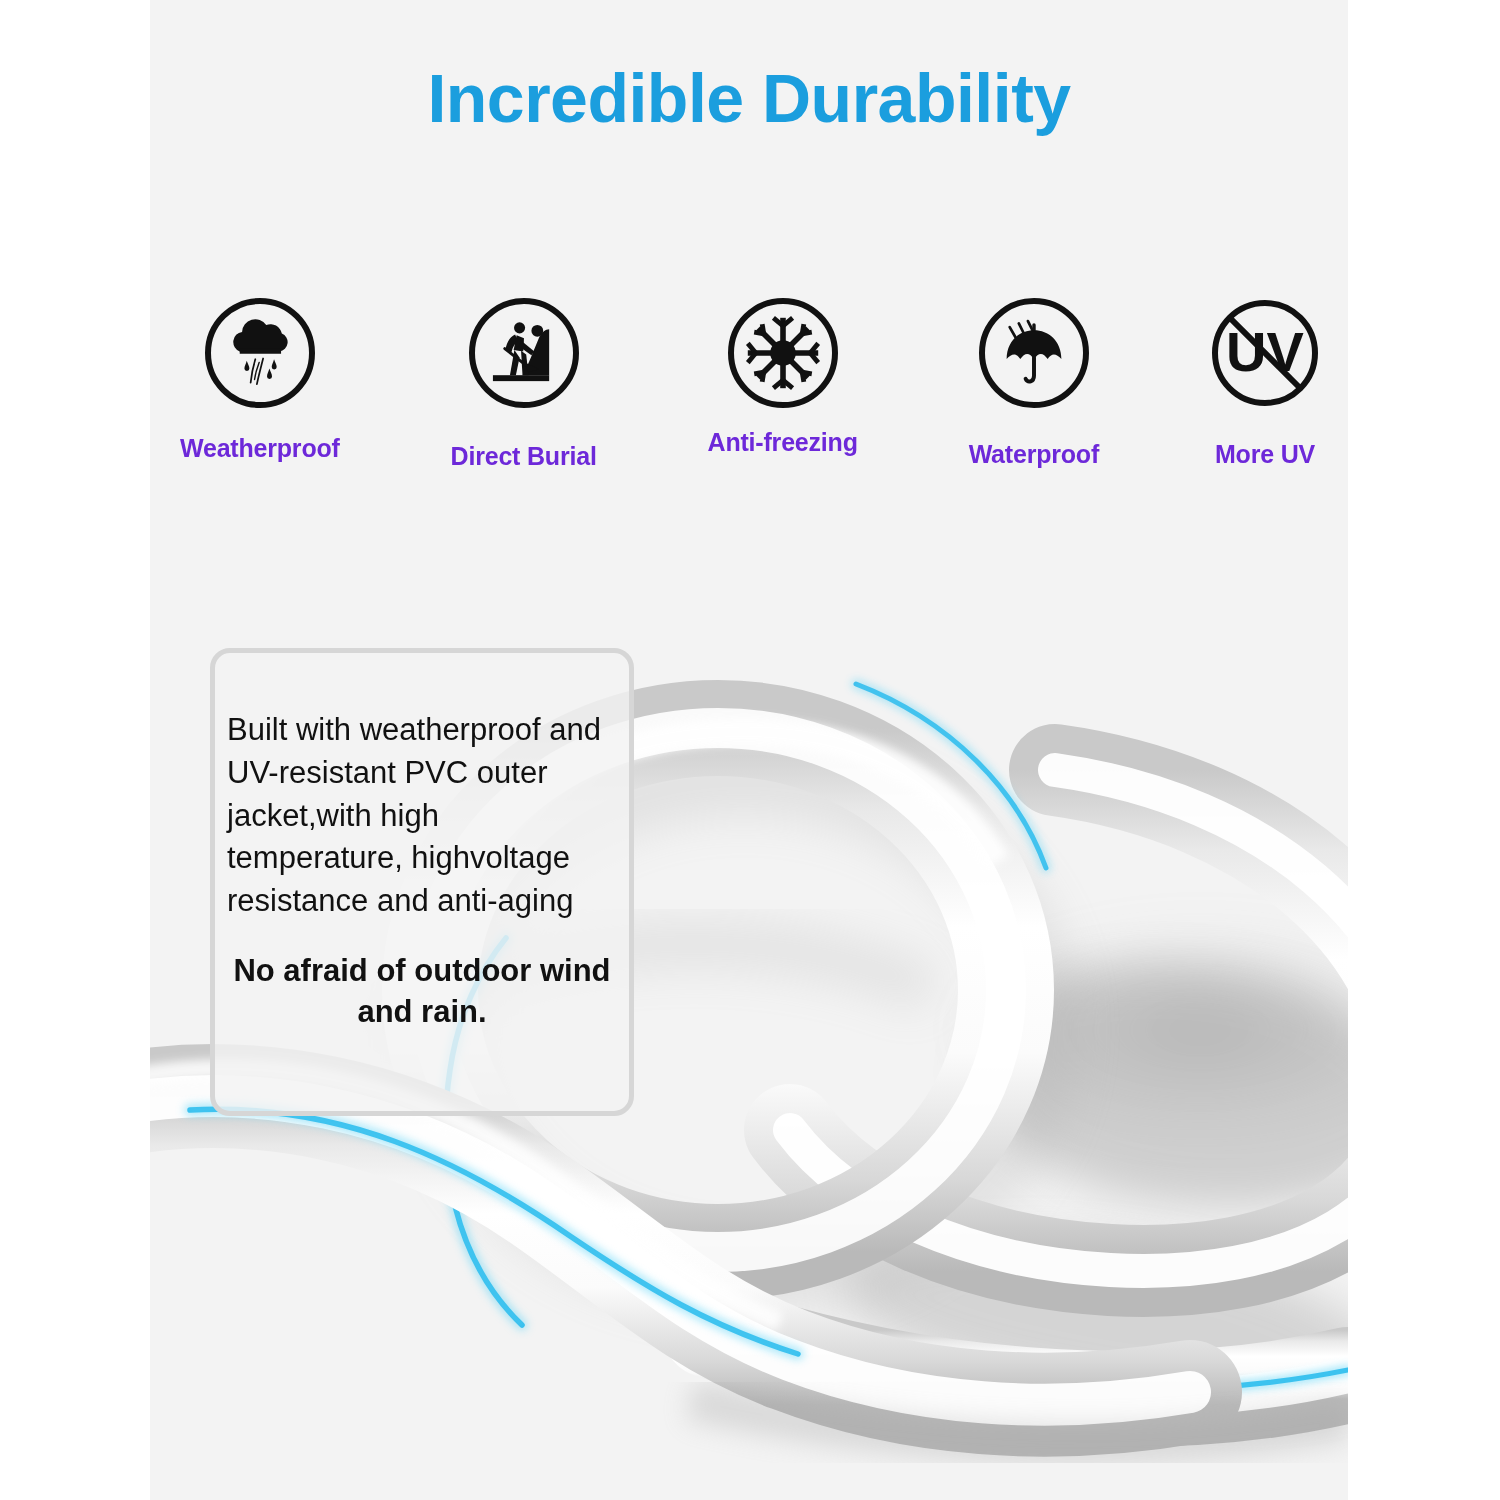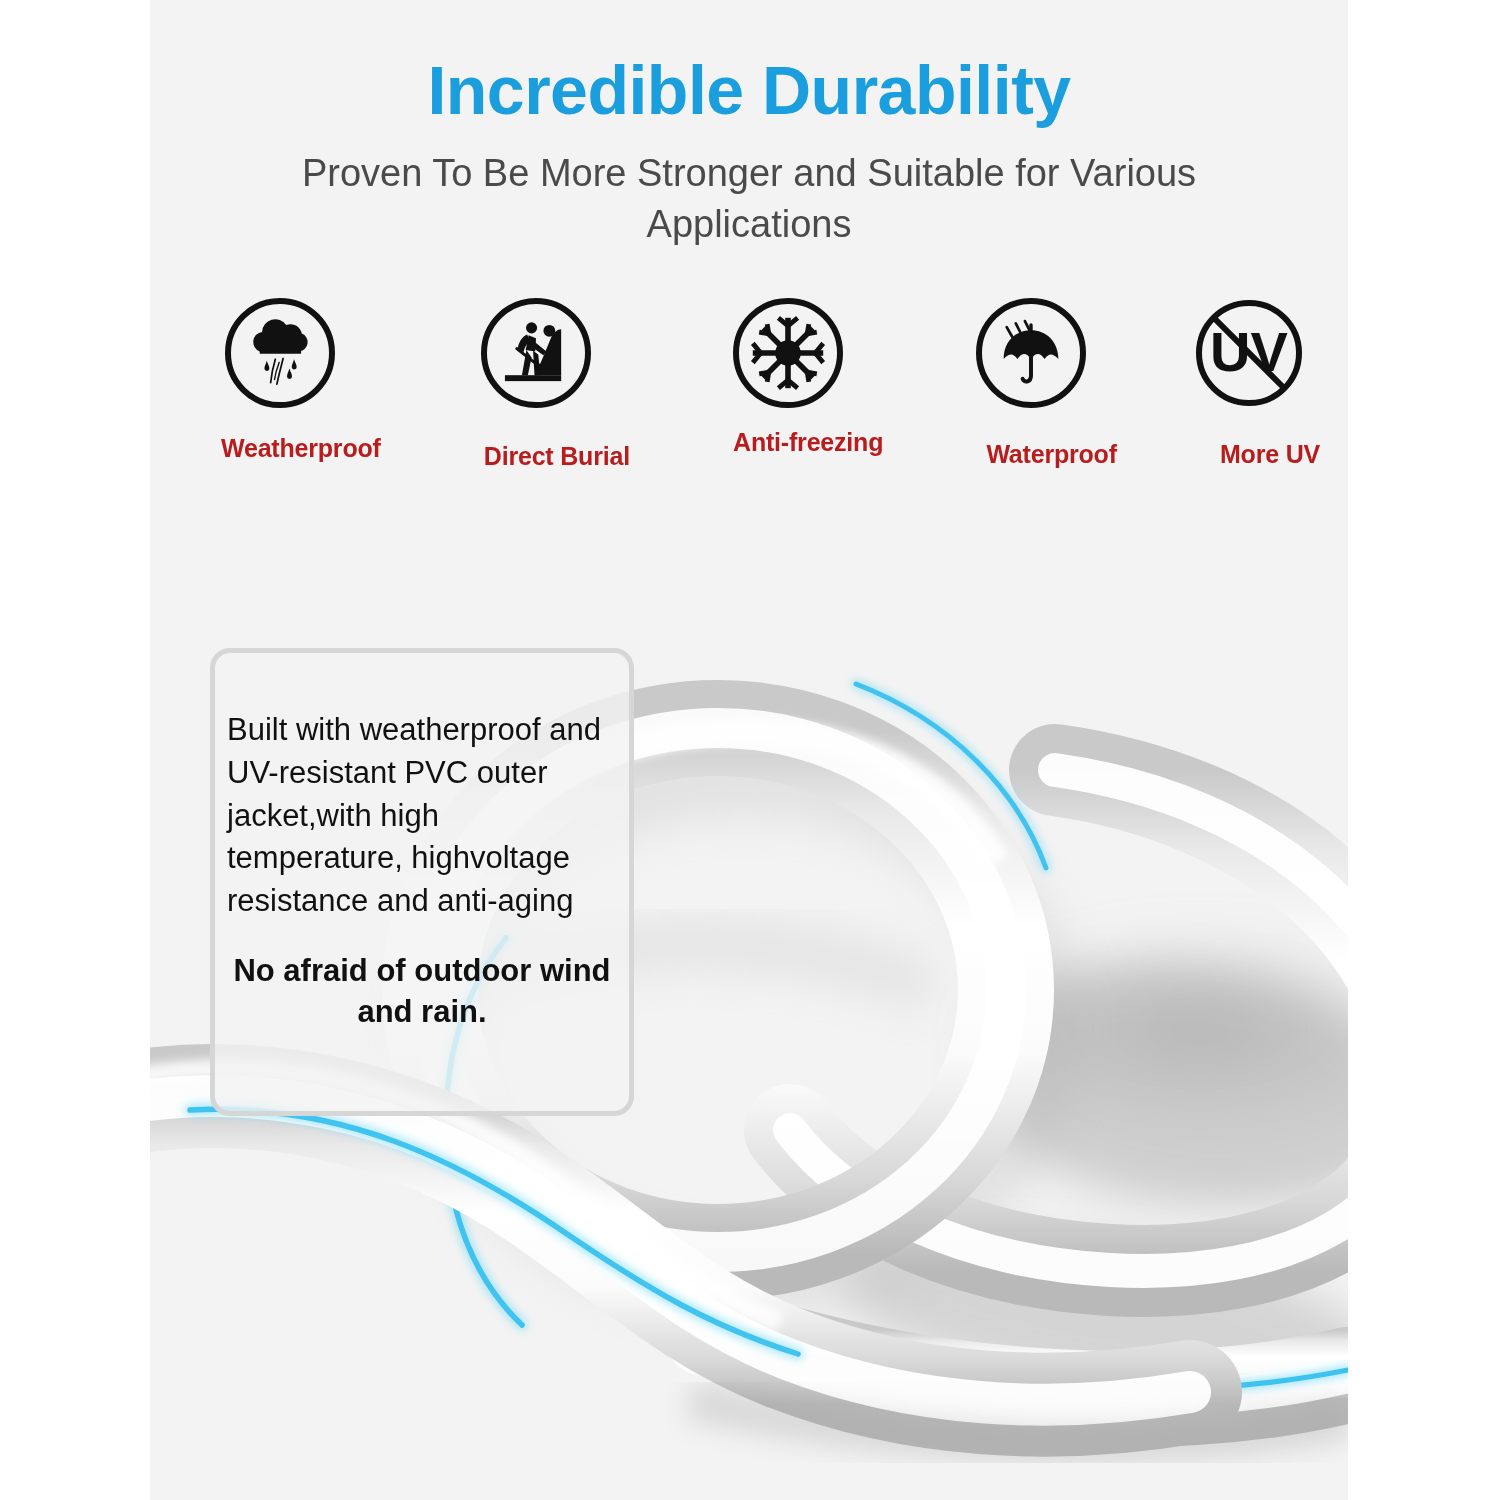--- a/index.html
+++ b/index.html
@@ -27,21 +27,21 @@
 
   
   .header {
     position: absolute;
     left: 0;
     top: 0;
     width: 1198px;
     text-align: center;
   }
   .title {
-    margin: 0;
+    margin: 8px;
     padding-top: 56px;
     font-family: "Liberation Sans", sans-serif;
     font-size: 68px;
     font-weight: bold;
     letter-spacing: -0.5px;
     color: #1b9ede;
     line-height: 1.0;
   }
   .subtitle {
     margin: 0 auto;
@@ -82,24 +82,23 @@
   }
   .feature-circle.no-border {
     border: none;
   }
   .feature-circle svg { display: block; }
   .feature-label {
     margin-top: 26px;
     font-family: "Liberation Sans", sans-serif;
     font-size: 25px;
     font-weight: bold;
-    color: #b91c1c;
+    color: #6d28d9;
     white-space: nowrap;
     letter-spacing: -0.2px;
-    margin-left: 41px;
   }
   
   .f0 .feature-label { margin-top: 26px; }
   .f1 .feature-label { margin-top: 34px; }
   .f2 .feature-label { margin-top: 20px; }
   .f3 .feature-label { margin-top: 32px; }
   .f4 .feature-label { margin-top: 40px; }
   .f5 .feature-label { margin-top: 32px; }
 
   
@@ -150,21 +149,20 @@
     line-height: 1.32;
   }
 </style>
 </head>
 <body>
 
 <div id="infographic">
 
   <div class="header">
     <h1 class="title">Incredible Durability</h1>
-    <p class="subtitle">Proven To Be More Stronger and Suitable for Various Applications</p>
   </div>
 
   <div class="features">
 
     <div class="feature f0">
       <div class="feature-circle">
         <svg width="78" height="78" viewBox="0 0 100 100">
           <path d="M24 48 a13 13 0 0 1 3 -25 a17 17 0 0 1 31 -9 a15 15 0 0 1 20 11 a12 12 0 0 1 -3 23 Z" fill="#111"></path>
           <path d="M24 44 h53 v7 h-53 Z" fill="#111"></path>
           <path d="M33 60 c-1 4 -3 7 -3 10 a3.2 3.2 0 0 0 6.4 0 c0 -3 -2 -6 -3.4 -10 Z" fill="#111"></path>

